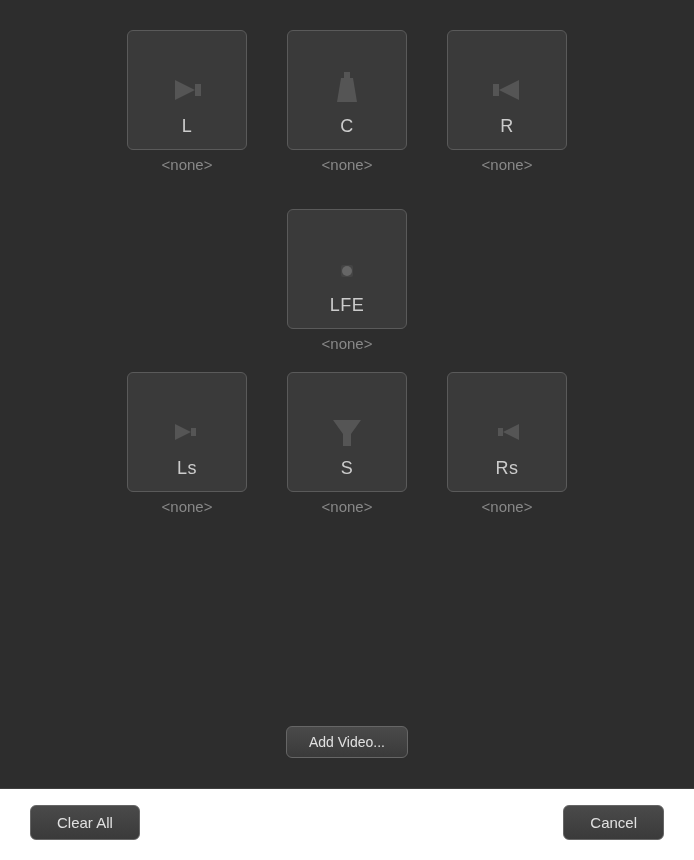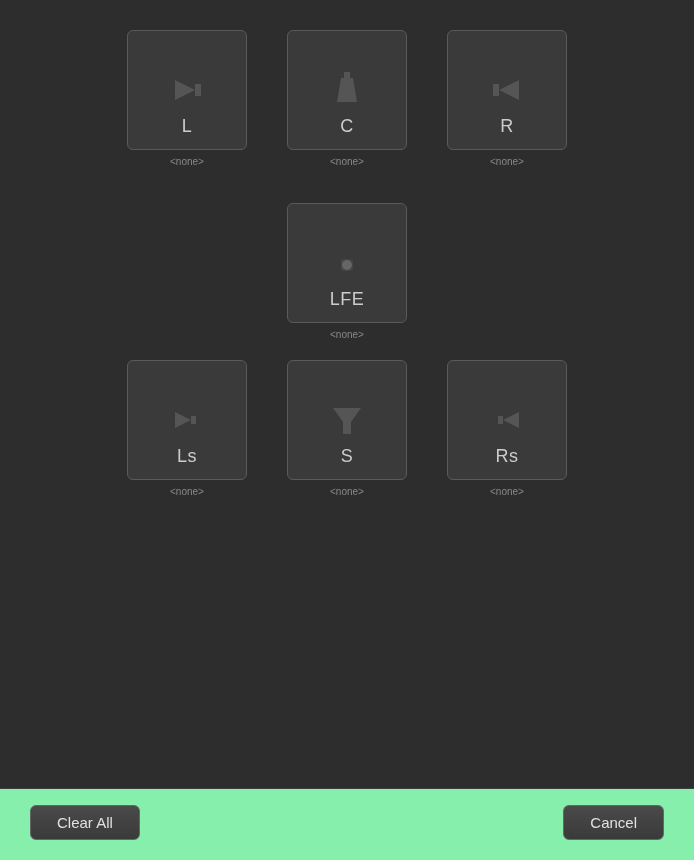--- a/index.html
+++ b/index.html
@@ -70,21 +70,21 @@
 
     .channel-label {
       color: #cccccc;
       font-size: 18px;
       font-weight: 500;
       letter-spacing: 0.5px;
     }
 
     .channel-none {
       color: #888888;
-      font-size: 10px;
+      font-size: 15px;
       font-style: normal;
     }
 
     
     .lfe-row {
       display: flex;
       flex-direction: row;
       justify-content: center;
       margin-top: 16px;
     }
@@ -119,21 +119,21 @@
 
     
     .bottom-bar {
       width: 100%;
       display: flex;
       flex-direction: row;
       justify-content: space-between;
       align-items: center;
       padding: 16px 30px 20px 30px;
       border-top: 1px solid #404040;
-      background: #86efac;
+      background: #ffffff;
     }
 
     .bottom-left {
       display: flex;
     }
 
     .bottom-right {
       display: flex;
       gap: 0;
     }
@@ -261,20 +261,23 @@
           </div>
           <span class="channel-label">Rs</span>
         </div>
         <span class="channel-none">&lt;none&gt;</span>
       </div>
 
     </div>
 
   </div>
 
+  <div class="add-video-row">
+    <button class="add-video-btn">Add Video...</button>
+  </div>
 
   <div class="bottom-bar">
     <div class="bottom-left">
       <button class="bottom-btn clear-all">Clear All</button>
     </div>
     <div class="bottom-right">
       <button class="bottom-btn">Cancel</button>
     </div>
   </div>
 

